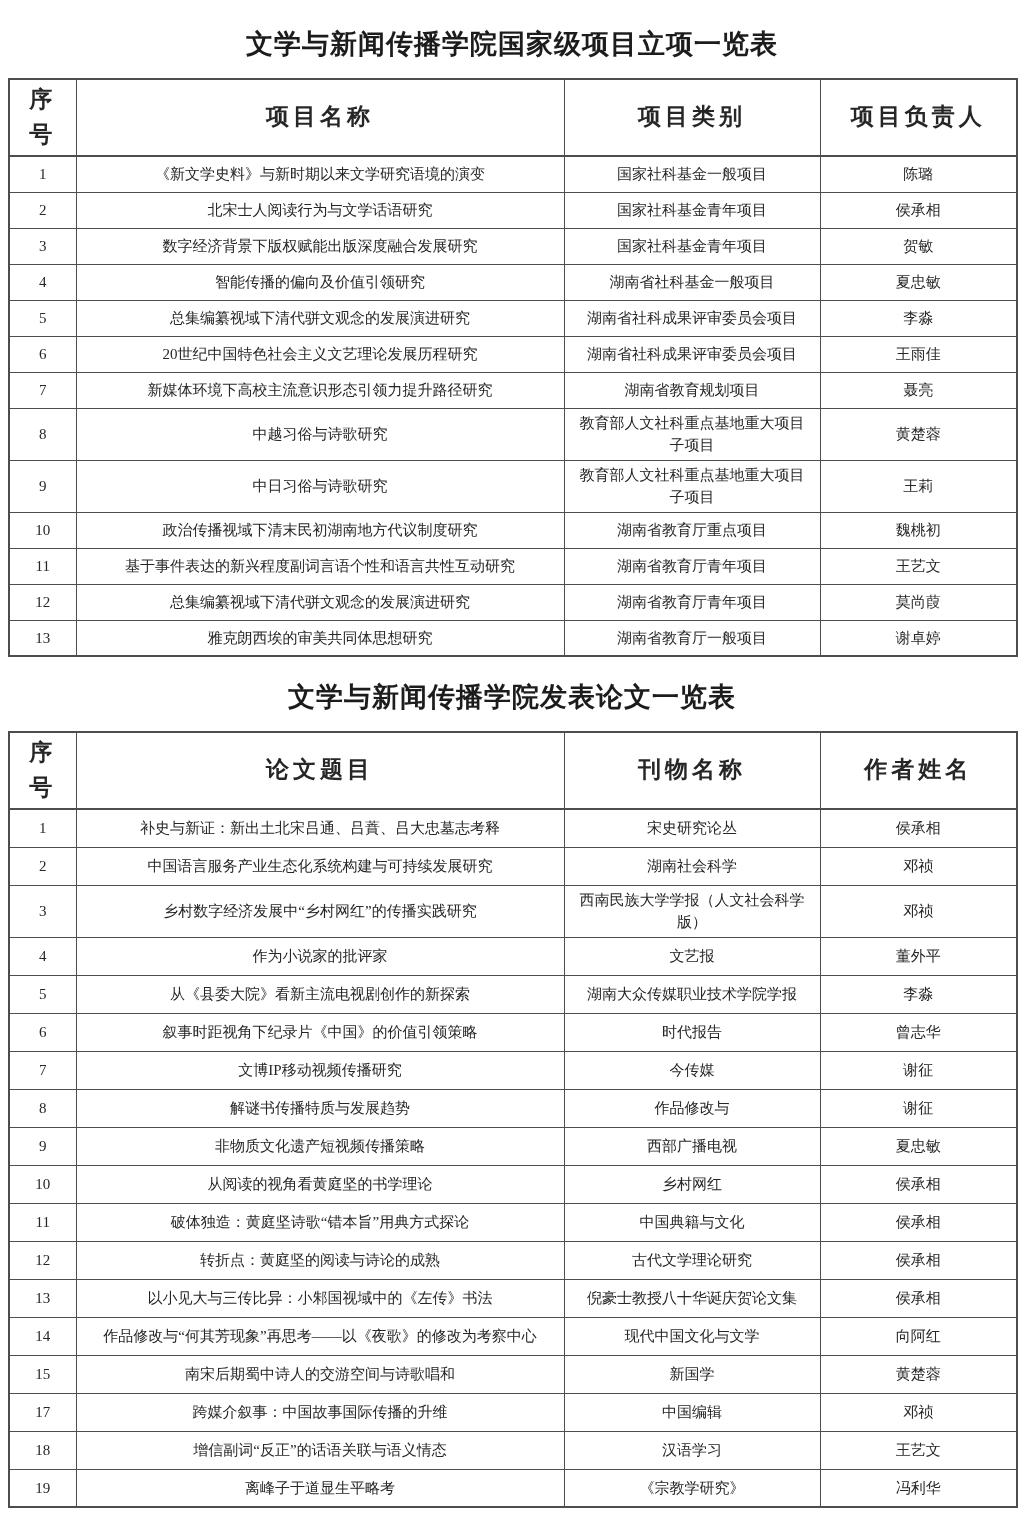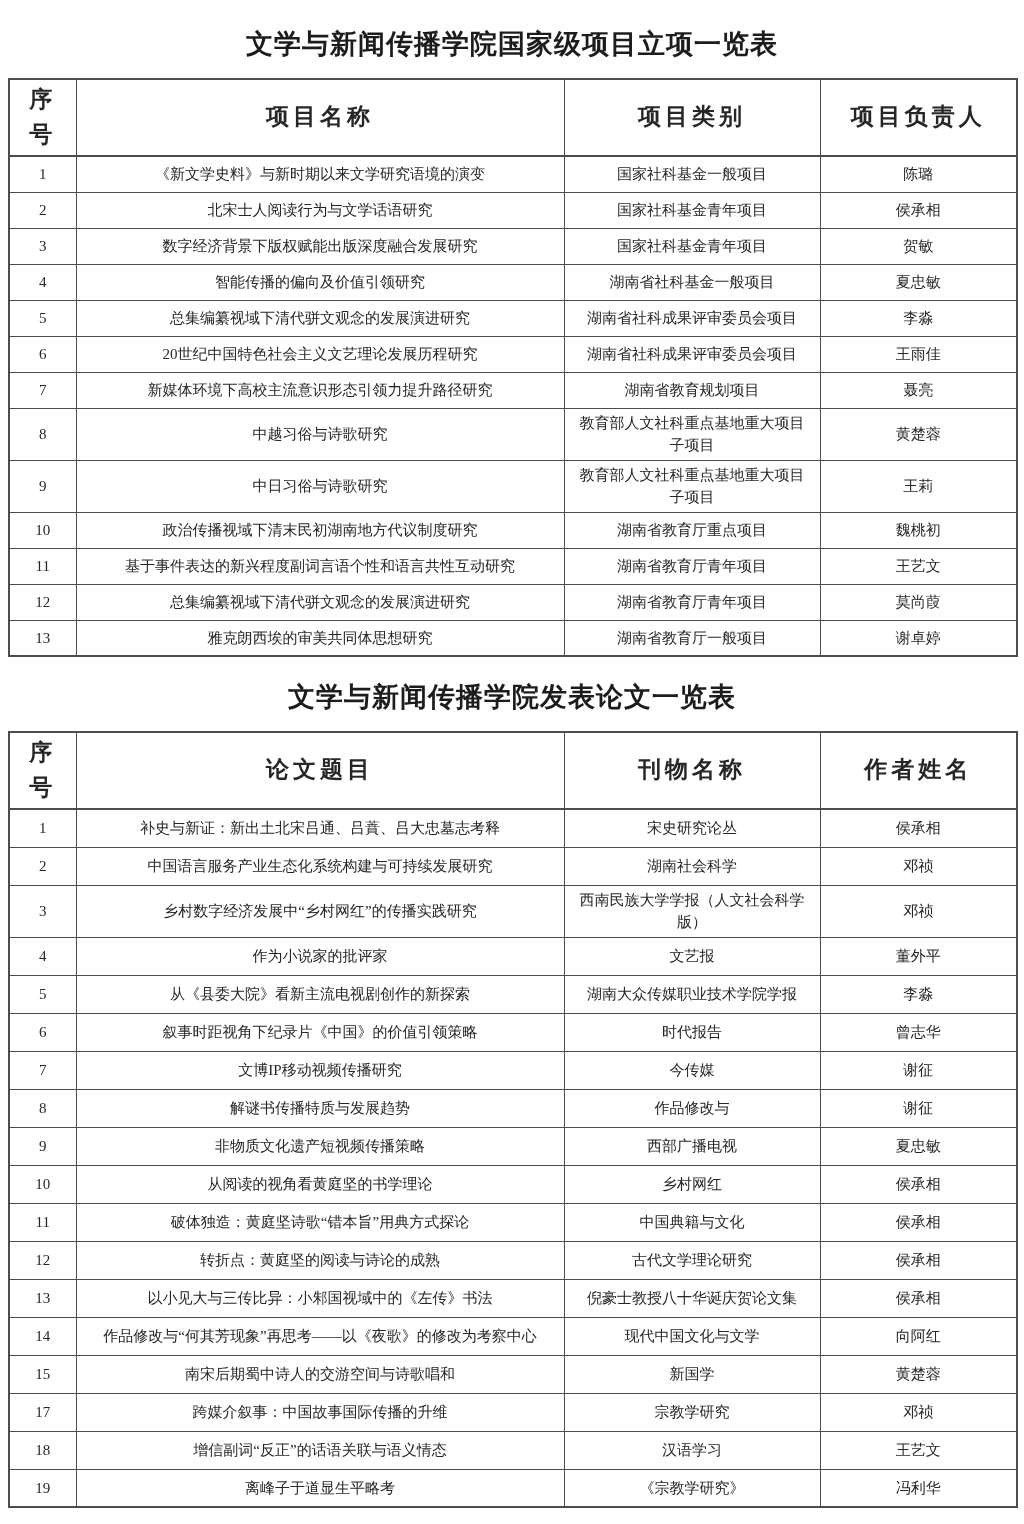--- a/index.html
+++ b/index.html
@@ -246,21 +246,21 @@
         </tr>
         <tr>
           <td class="c0">15</td>
           <td class="c1">南宋后期蜀中诗人的交游空间与诗歌唱和</td>
           <td class="c2">新国学</td>
           <td class="c3">黄楚蓉</td>
         </tr>
         <tr>
           <td class="c0">17</td>
           <td class="c1">跨媒介叙事：中国故事国际传播的升维</td>
-          <td class="c2">宗教学研究</td>
+          <td class="c2">中国编辑</td>
           <td class="c3">邓祯</td>
         </tr>
         <tr>
           <td class="c0">18</td>
           <td class="c1">增信副词“反正”的话语关联与语义情态</td>
           <td class="c2">汉语学习</td>
           <td class="c3">王艺文</td>
         </tr>
         <tr>
           <td class="c0">19</td>

